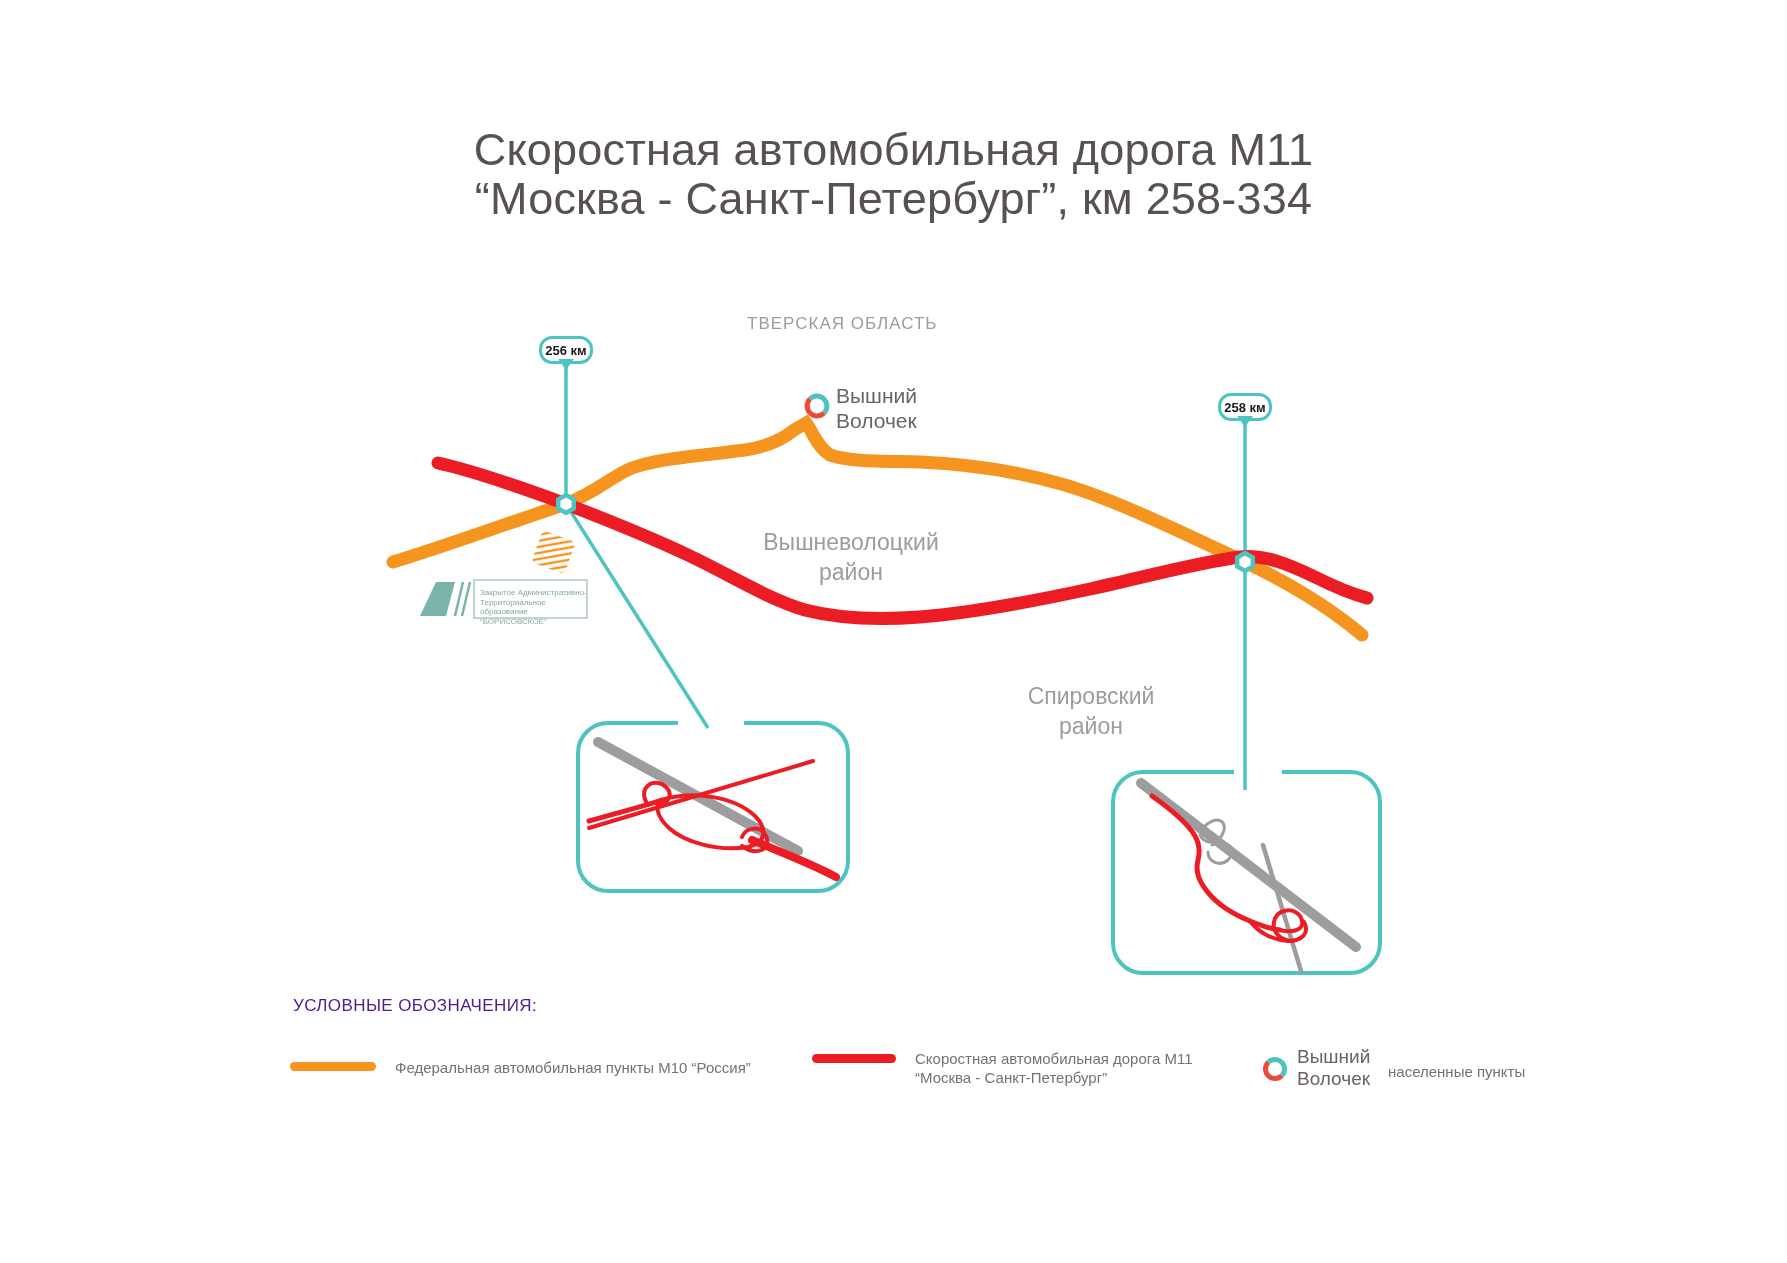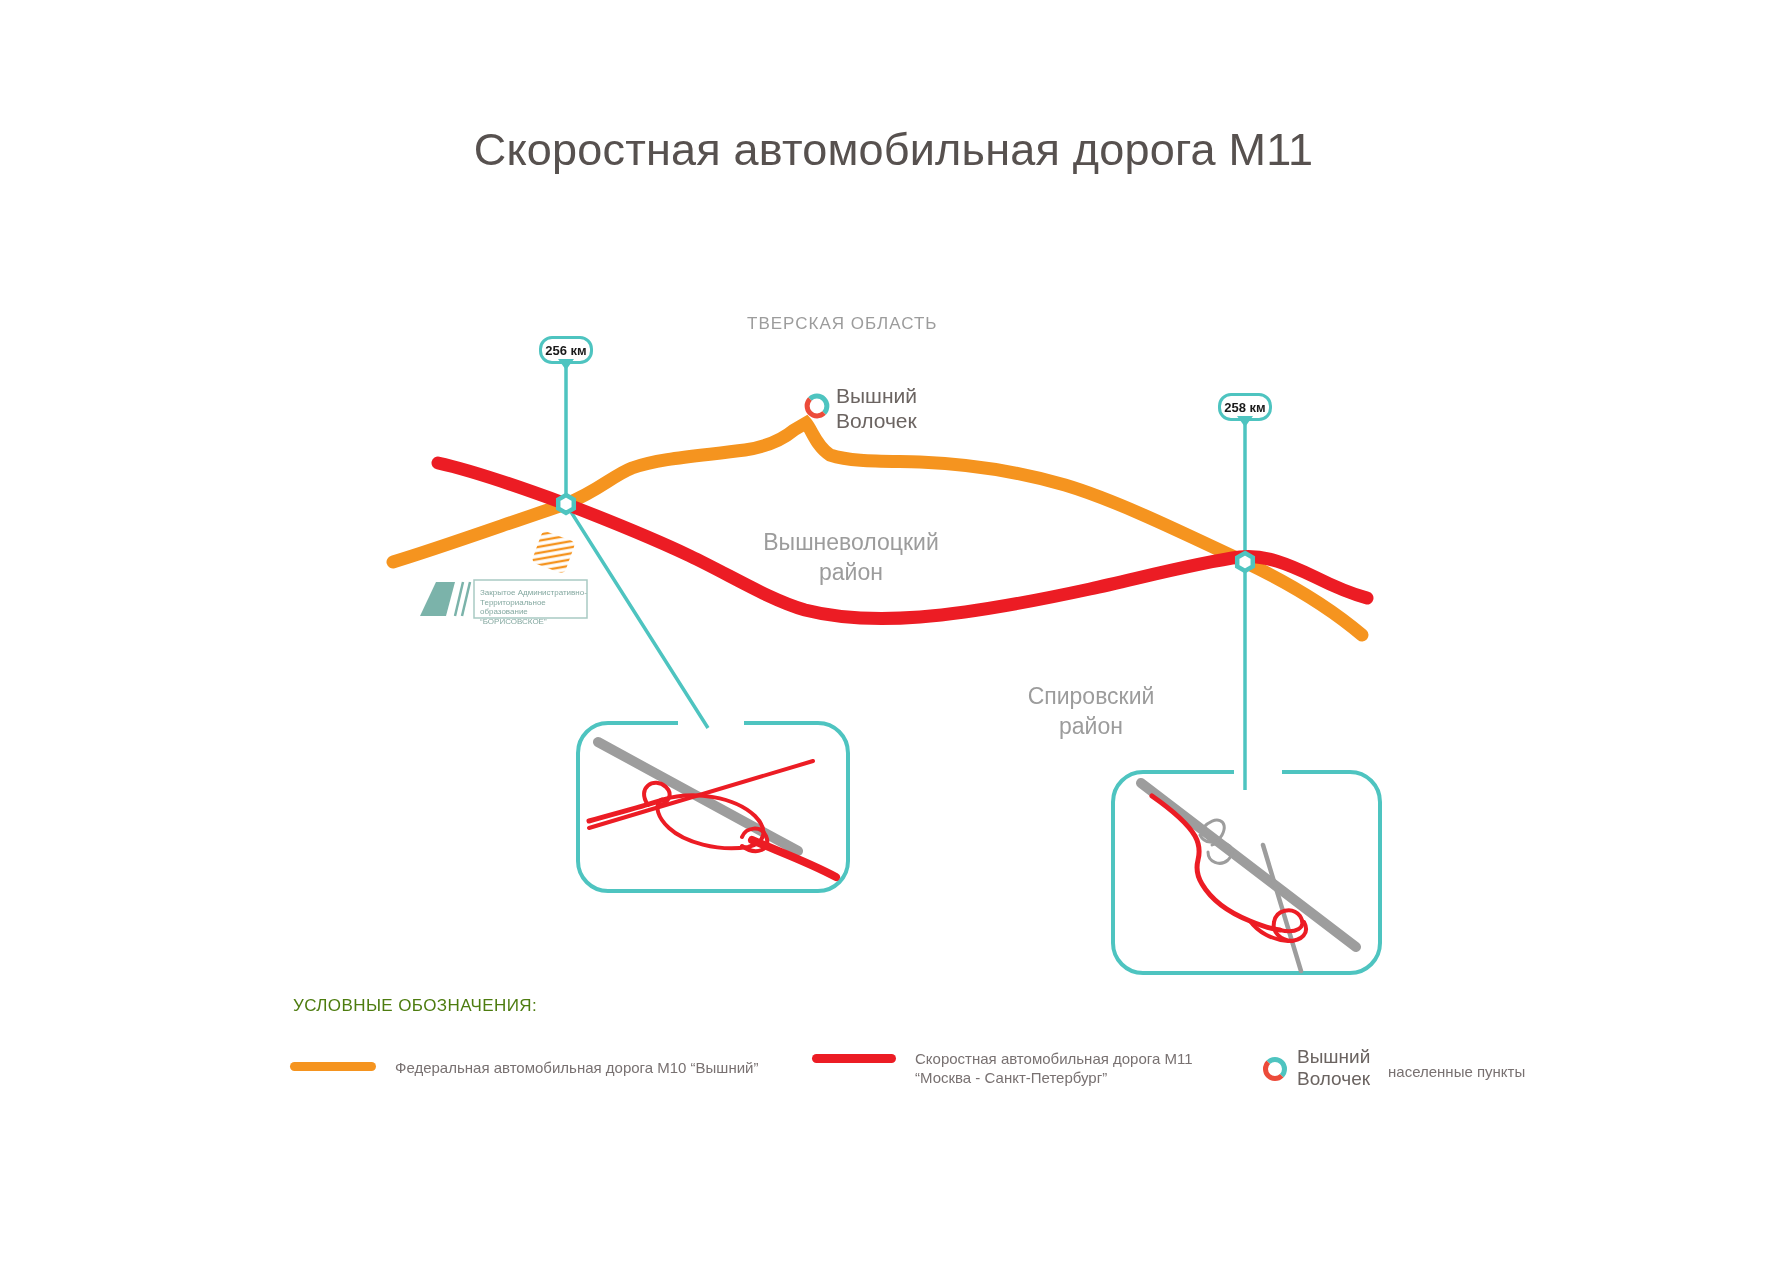--- a/index.html
+++ b/index.html
@@ -16,21 +16,21 @@
   .title{width:100%;text-align:center;color:var(--titlecol);font-size:45px;line-height:49px;font-weight:400;letter-spacing:0.2px;}
   .region{color:var(--muted);font-size:17px;letter-spacing:1px;}
   .district{color:var(--muted);font-size:23px;line-height:30px;text-align:center;width:320px;}
   .town{color:var(--dark);font-size:21px;line-height:25px;}
   .kmbadge{
     position:absolute;z-index:4;width:48px;height:22px;background:#fff;border:3px solid var(--teal);
     border-radius:13px;display:flex;align-items:center;justify-content:center;
     font-size:13px;font-weight:bold;color:#1a1a1a;white-space:nowrap;
   }
   .kmtail{position:absolute;z-index:4;width:0;height:0;border-left:8px solid transparent;border-right:8px solid transparent;border-top:11px solid var(--teal);}
-  .legend-header{color:#4d7c0f;font-size:17px;letter-spacing:0.4px;}
+  .legend-header{color:#4c1d95;font-size:17px;letter-spacing:0.4px;}
   .legend-label{color:var(--legend);font-size:15px;line-height:19px;}
   .legend-town{color:var(--dark);font-size:19px;line-height:22px;}
   .swatch{position:absolute;z-index:3;height:9px;border-radius:5px;}
   .swatch.orange{background:var(--orange);width:86px;}
   .swatch.red{background:var(--red);width:84px;}
   .zato-badge{position:absolute;z-index:4;width:172px;height:44px;}
   .zato-text{position:absolute;left:62px;top:12px;width:108px;color:var(--zatotext);font-size:8px;line-height:9.5px;z-index:2;}
   .zato-text span{display:block;}
 </style>
 </head>
@@ -105,20 +105,21 @@
       <path d="M 1263 845 L 1301 971" stroke="#9D9D9D" stroke-width="4.5"></path>
       <path d="M 1203 828 C 1215 814, 1230 820, 1222 835 C 1216 846, 1204 843, 1200 835" stroke="#9D9D9D" stroke-width="3"></path>
       <path d="M 1212 845 C 1228 838, 1238 850, 1228 860 C 1220 867, 1208 862, 1208 852" stroke="#9D9D9D" stroke-width="3"></path>
       <path d="M 1152 796 C 1172 810, 1188 824, 1195 836 C 1200 845, 1200 852, 1198 860 C 1196 868, 1197 876, 1202 884 C 1212 901, 1230 913, 1250 921 C 1262 926, 1272 929, 1280 930" stroke="#EC1C24" stroke-width="5"></path>
       <path d="M 1280 930 C 1295 934, 1308 928, 1300 916 C 1292 906, 1276 910, 1274 922 C 1272 932, 1280 940, 1292 941" stroke="#EC1C24" stroke-width="4"></path>
       <path d="M 1250 921 C 1258 932, 1272 940, 1288 941 C 1302 941, 1310 933, 1304 922" stroke="#EC1C24" stroke-width="4"></path>
     </g>
   </svg>
 
   <div class="txt title" style="top:125px;">Скоростная автомобильная дорога М11</div>
+  <div class="txt title" style="top:174px;">“Москва - Санкт-Петербург”, км 258-334</div>
 
   <div class="txt region" style="left:747px;top:314px;">ТВЕРСКАЯ ОБЛАСТЬ</div>
 
   <svg class="abs" style="left:802px;top:391px;z-index:3;" width="30" height="30" viewBox="0 0 30 30">
     <path d="M 7.93 7.93 A 10 10 0 0 1 22.07 22.07" fill="none" stroke="#4EC4C0" stroke-width="5"></path>
     <path d="M 7.93 7.93 A 10 10 0 0 0 22.07 22.07" fill="none" stroke="#EC4B3A" stroke-width="5"></path>
   </svg>
   <div class="txt town" style="left:836px;top:383px;">
     <span style="display:block;">Вышний</span>
     <span style="display:block;">Волочек</span>
@@ -148,21 +149,21 @@
     <div class="zato-text">
       <span>Закрытое Административно-</span>
       <span>Территориальное образование</span>
       <span>“БОРИСОВСКОЕ”</span>
     </div>
   </div>
 
   <div class="txt legend-header" style="left:293px;top:996px;">УСЛОВНЫЕ ОБОЗНАЧЕНИЯ:</div>
 
   <div class="swatch orange" style="left:290px;top:1062px;"></div>
-  <div class="txt legend-label" style="left:395px;top:1058px;">Федеральная автомобильная дорога М10 “Вышний”</div>
+  <div class="txt legend-label" style="left:395px;top:1058px;">Федеральная автомобильная пункты М10 “Россия”</div>
 
   <div class="swatch red" style="left:812px;top:1054px;"></div>
   <div class="txt legend-label" style="left:915px;top:1049px;">
     <span style="display:block;">Скоростная автомобильная дорога М11</span>
     <span style="display:block;">“Москва - Санкт-Петербург”</span>
   </div>
 
   <svg class="abs" style="left:1261px;top:1055px;z-index:3;" width="28" height="28" viewBox="0 0 28 28">
     <path d="M 7.28 7.28 A 9.5 9.5 0 0 1 20.72 20.72" fill="none" stroke="#4EC4C0" stroke-width="5"></path>
     <path d="M 7.28 7.28 A 9.5 9.5 0 0 0 20.72 20.72" fill="none" stroke="#EC4B3A" stroke-width="5"></path>

